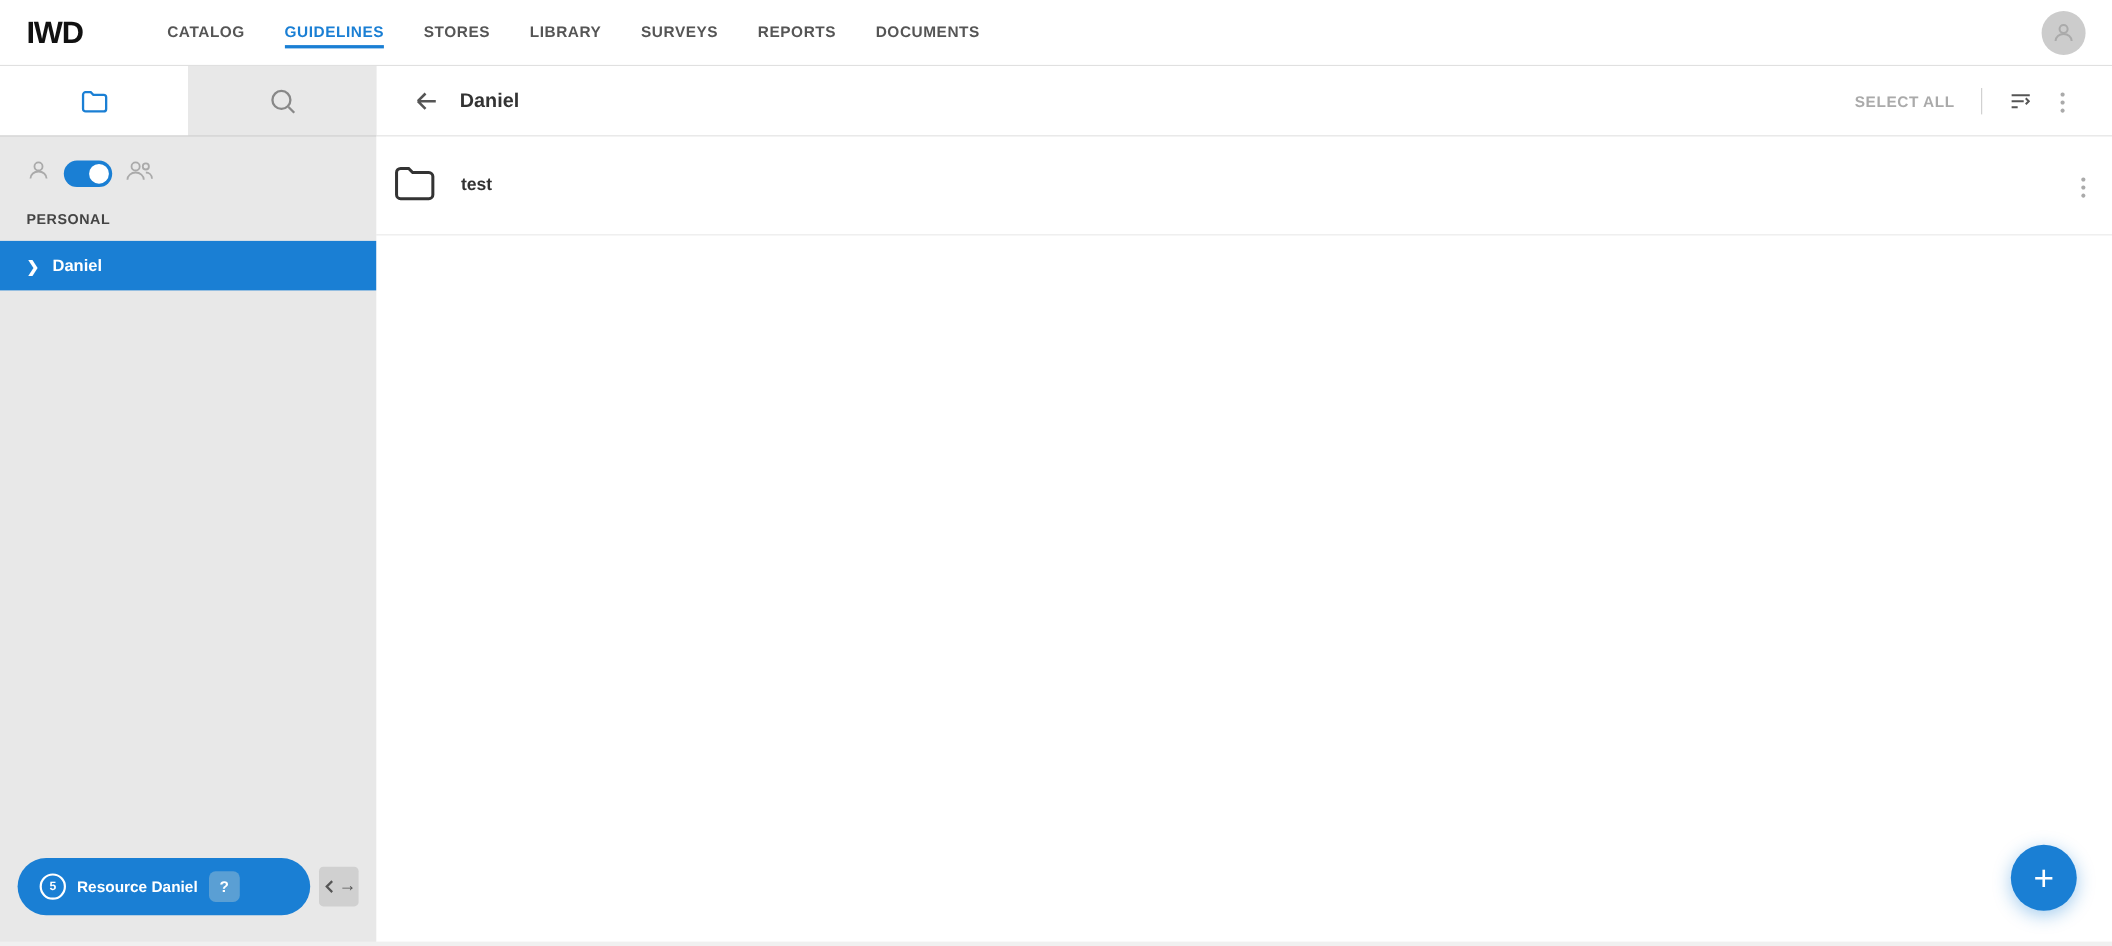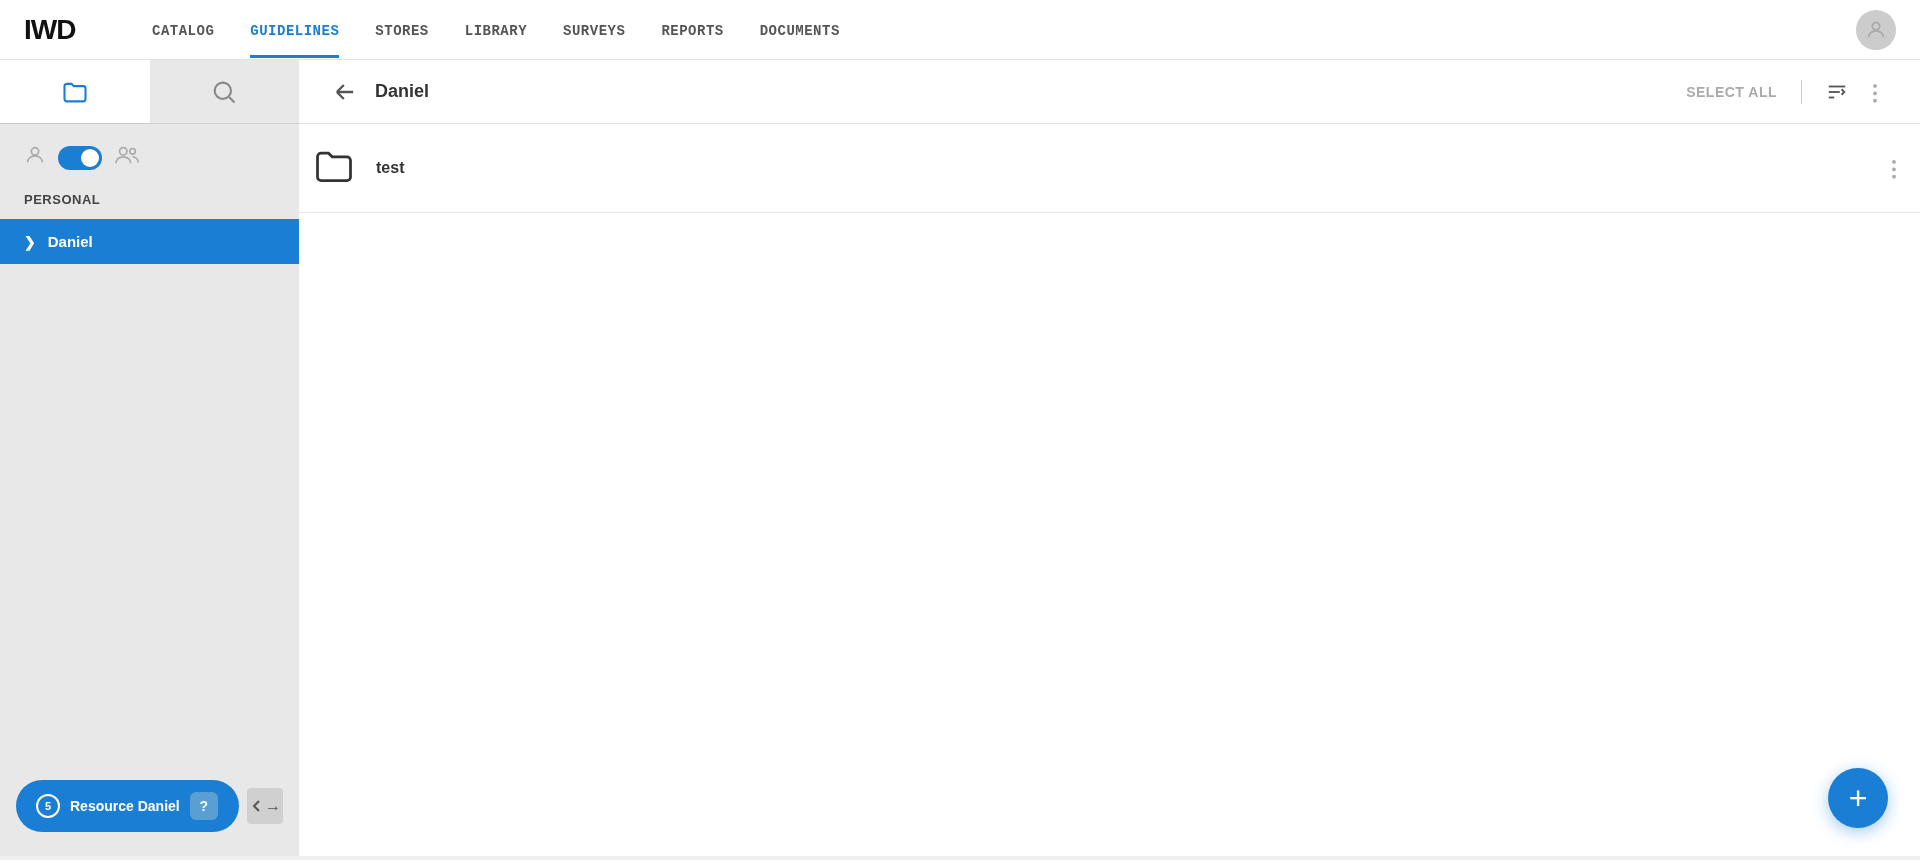--- a/index.html
+++ b/index.html
@@ -30,26 +30,25 @@
       list-style: none;
       flex: 1;
     }
     .nav-items li a {
       text-decoration: none;
       font-size: 14px;
       font-weight: 600;
       color: #555;
       letter-spacing: 0.5px;
       text-transform: uppercase;
-      font-family: Liberation Mono, monospace;
     }
     .nav-items li a.active {
       color: #1a7fd4;
       border-bottom: 3px solid #1a7fd4;
-      padding-bottom: 16px;
+      padding-bottom: 4px;
     }
     .nav-right {
       margin-left: auto;
     }
     .avatar-circle {
       width: 40px;
       height: 40px;
       border-radius: 50%;
       background: #ccc;
       display: flex;
@@ -58,21 +57,21 @@
     }
 
     
     .main-layout {
       display: flex;
       height: calc(860px - 64px);
     }
 
     
     .sidebar {
-      width: 299px;
+      width: 342px;
       background: #e8e8e8;
       display: flex;
       flex-direction: column;
       position: relative;
     }
     .sidebar-tabs {
       display: flex;
       background: #e0e0e0;
       border-bottom: 1px solid #ccc;
       height: 64px;

